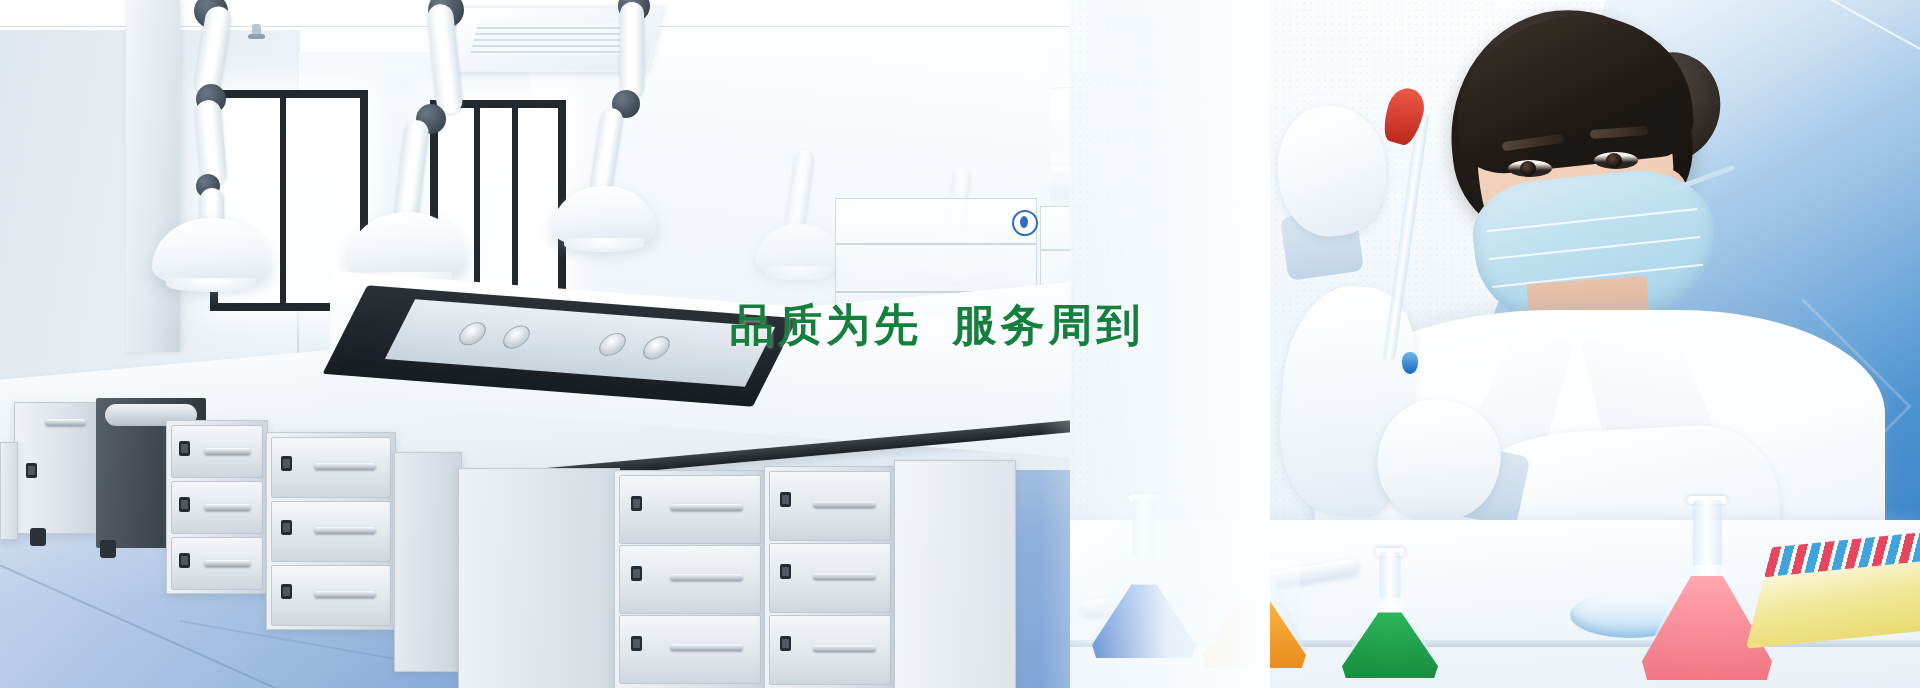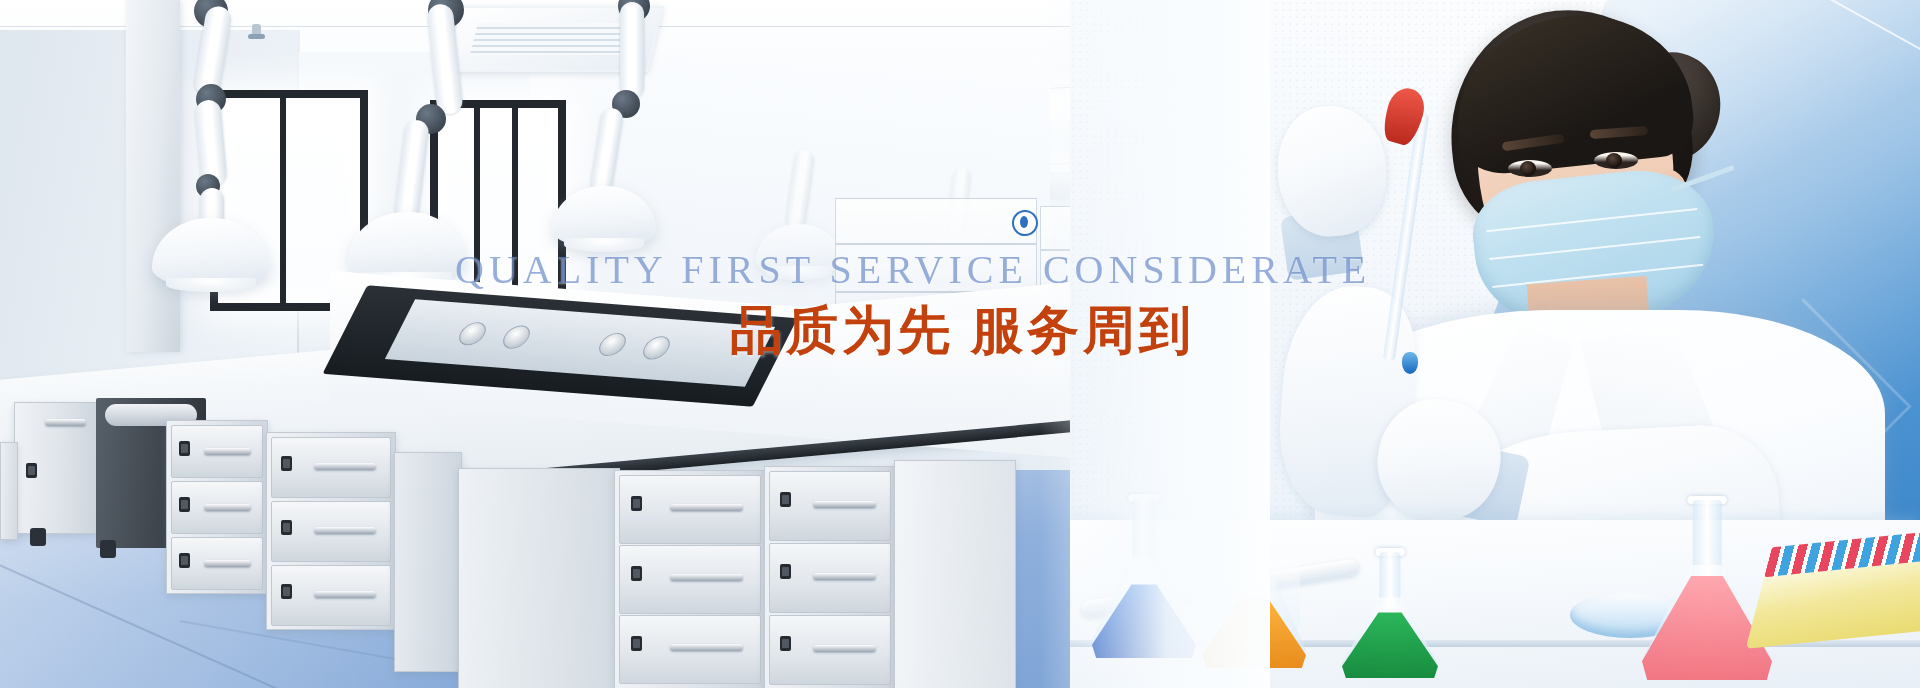--- a/index.html
+++ b/index.html
@@ -453,23 +453,23 @@
   .eng{
     position:absolute;left:455px;top:246px;
     font-family:"Liberation Serif","DejaVu Serif",serif;
     font-size:40px;letter-spacing:5px;
     color:rgba(88,124,196,.62);
     white-space:nowrap;
     text-shadow:0 1px 2px rgba(255,255,255,.5);
   }
   .cn-title{
     position:absolute;left:730px;top:296px;
-    font-family:Liberation Serif, serif;
-    font-size:52px;font-weight:bold;letter-spacing:4px;
-    color:#c2410c;
+    font-family:Liberation Mono, monospace;
+    font-size:44px;font-weight:bold;letter-spacing:4px;
+    color:#15803d;
     white-space:nowrap;
     text-shadow:1px 2px 3px rgba(255,255,255,.45);
   }
   .green-bar{
     position:absolute;left:478px;top:385px;width:752px;height:74px;
     background:#17903f;
   }
   .green-bar span{
     position:absolute;left:50%;top:50%;transform:translate(-50%,-50%);
     font-family:"DejaVu Sans","Liberation Sans",sans-serif;
@@ -746,18 +746,17 @@
       <div class="liq" style="height:58%;background:linear-gradient(180deg,#ffa0a8,#f26b78);"></div>
     </div>
 
     <div class="rack">
       <div class="tubes"></div>
     </div>
   </div>
 
   <div class="blend"></div>
 
-  <div class="eng">QUALITY  FIRST  SERVICE  CONSIDERATE</div>
 
   <div class="cn-title">品质为先 服务周到</div>
 
 
 </div>
 
 </body></html>

